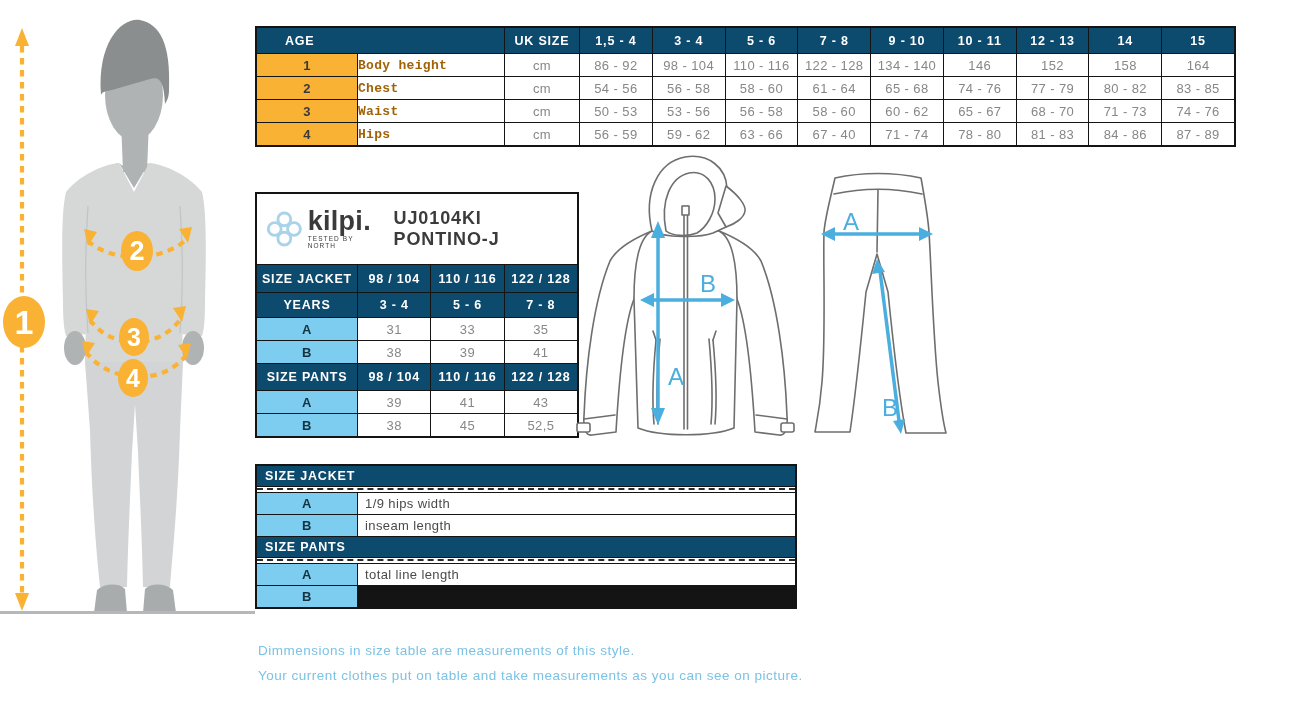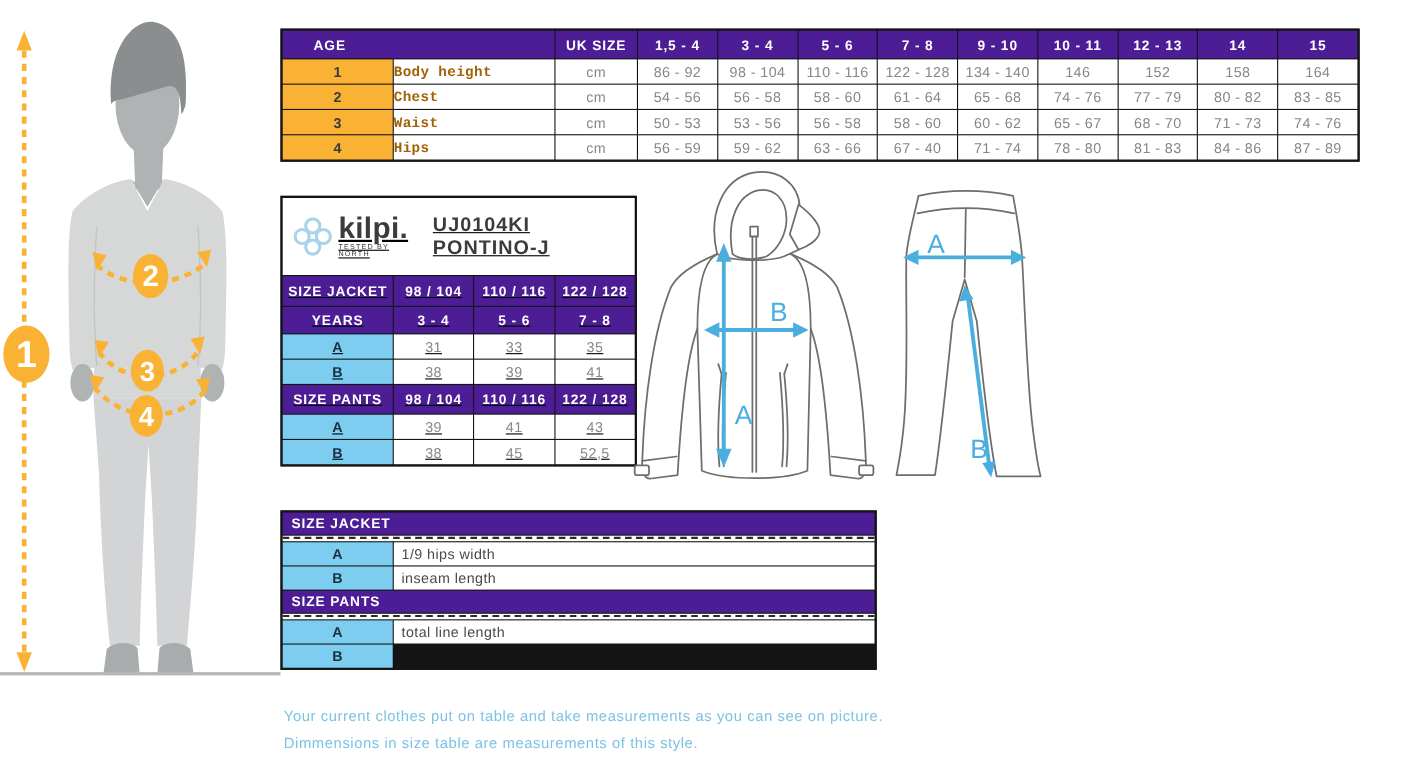--- a/index.html
+++ b/index.html
@@ -3,34 +3,34 @@
 <meta charset="utf-8">
 <style>
   html,body{margin:0;padding:0;background:#fff;}
   .canvas{position:relative;width:1297px;height:711px;background:#fff;overflow:hidden;
           font-family:"Liberation Sans","DejaVu Sans",sans-serif;}
 
   
   .tbl{position:absolute;display:grid;gap:1px;background:#141414;border:2px solid #141414;}
   .cell{display:flex;align-items:center;justify-content:center;background:#fff;
         font-size:13px;color:#878787;letter-spacing:.4px;white-space:nowrap;overflow:hidden;}
-  .head{background:#4c1d95;color:#fff;font-weight:600;letter-spacing:.8px;font-size:12.5px;}
+  .head{background:#0c4a6e;color:#fff;font-weight:600;letter-spacing:.8px;font-size:12.5px;}
   .orange{background:#f9b233;color:#3a3a3a;font-weight:600;}
   .blue{background:#7ccdf0;color:#16323f;font-weight:600;}
   .mlabel{justify-content:flex-start;padding-left:0;color:#a16207;font-weight:600;letter-spacing:.3px;font-family:Liberation Mono, monospace;}
   .desc{justify-content:flex-start;padding-left:7px;color:#4a4a4a;}
   .strip{position:relative;background:#fff;}
   .strip::after{content:"";position:absolute;left:0;right:0;top:1px;border-top:2px dashed #2b2b2b;}
 
   #age-table{left:255px;top:26px;width:977px;
              grid-template-columns:100px 146px 74px repeat(9,1fr);
              grid-template-rows:25px repeat(4,22px);}
-  #product-table{left:255px;top:178px;width:320px;
+  #product-table{left:255px;top:192px;width:320px;
              grid-template-columns:100px 1fr 1fr 1fr;
-             grid-template-rows:70px 27px 24px 22px 22px 26px 22px 22px;text-decoration:underline;}
+             grid-template-rows:70px 27px 24px 22px 22px 26px 22px 22px;}
   #legend-table{left:255px;top:464px;width:538px;
              grid-template-columns:100px 1fr;
              grid-template-rows:20px 5px 21px 21px 20px 5px 21px 21px;}
 
   .logo-row{grid-column:1/-1;background:#fff;display:flex;align-items:center;padding-left:9px;}
   .brand{display:flex;flex-direction:column;margin-left:5px;}
   .brand-name{font-size:27px;font-weight:700;color:#3b3b3b;line-height:25px;letter-spacing:.3px;}
   .brand-tag{font-size:6.5px;letter-spacing:1.1px;color:#3b3b3b;margin-top:1px;}
   .product-code{margin-left:15px;font-size:18px;font-weight:700;letter-spacing:.9px;color:#3b3b3b;}
 
@@ -295,17 +295,17 @@
       <div class="cell blue">B</div>
       <div class="cell desc">inseam length</div>
       <div class="cell head" style="grid-column: 1 / -1; justify-content: flex-start; padding-left: 8px;">SIZE PANTS</div>
       <div class="cell strip" style="grid-column: 1 / -1;"></div>
       <div class="cell blue">A</div>
       <div class="cell desc">total line length</div>
       <div class="cell blue">B</div>
     </div>
 
   <div id="notes">
+    <div>Dimmensions in size table are measurements of this style.</div>
     <div>Your current clothes put on table and take measurements as you can see on picture.</div>
-    <div>Dimmensions in size table are measurements of this style.</div>
   </div>
 
 </div>
 
 </body></html>

